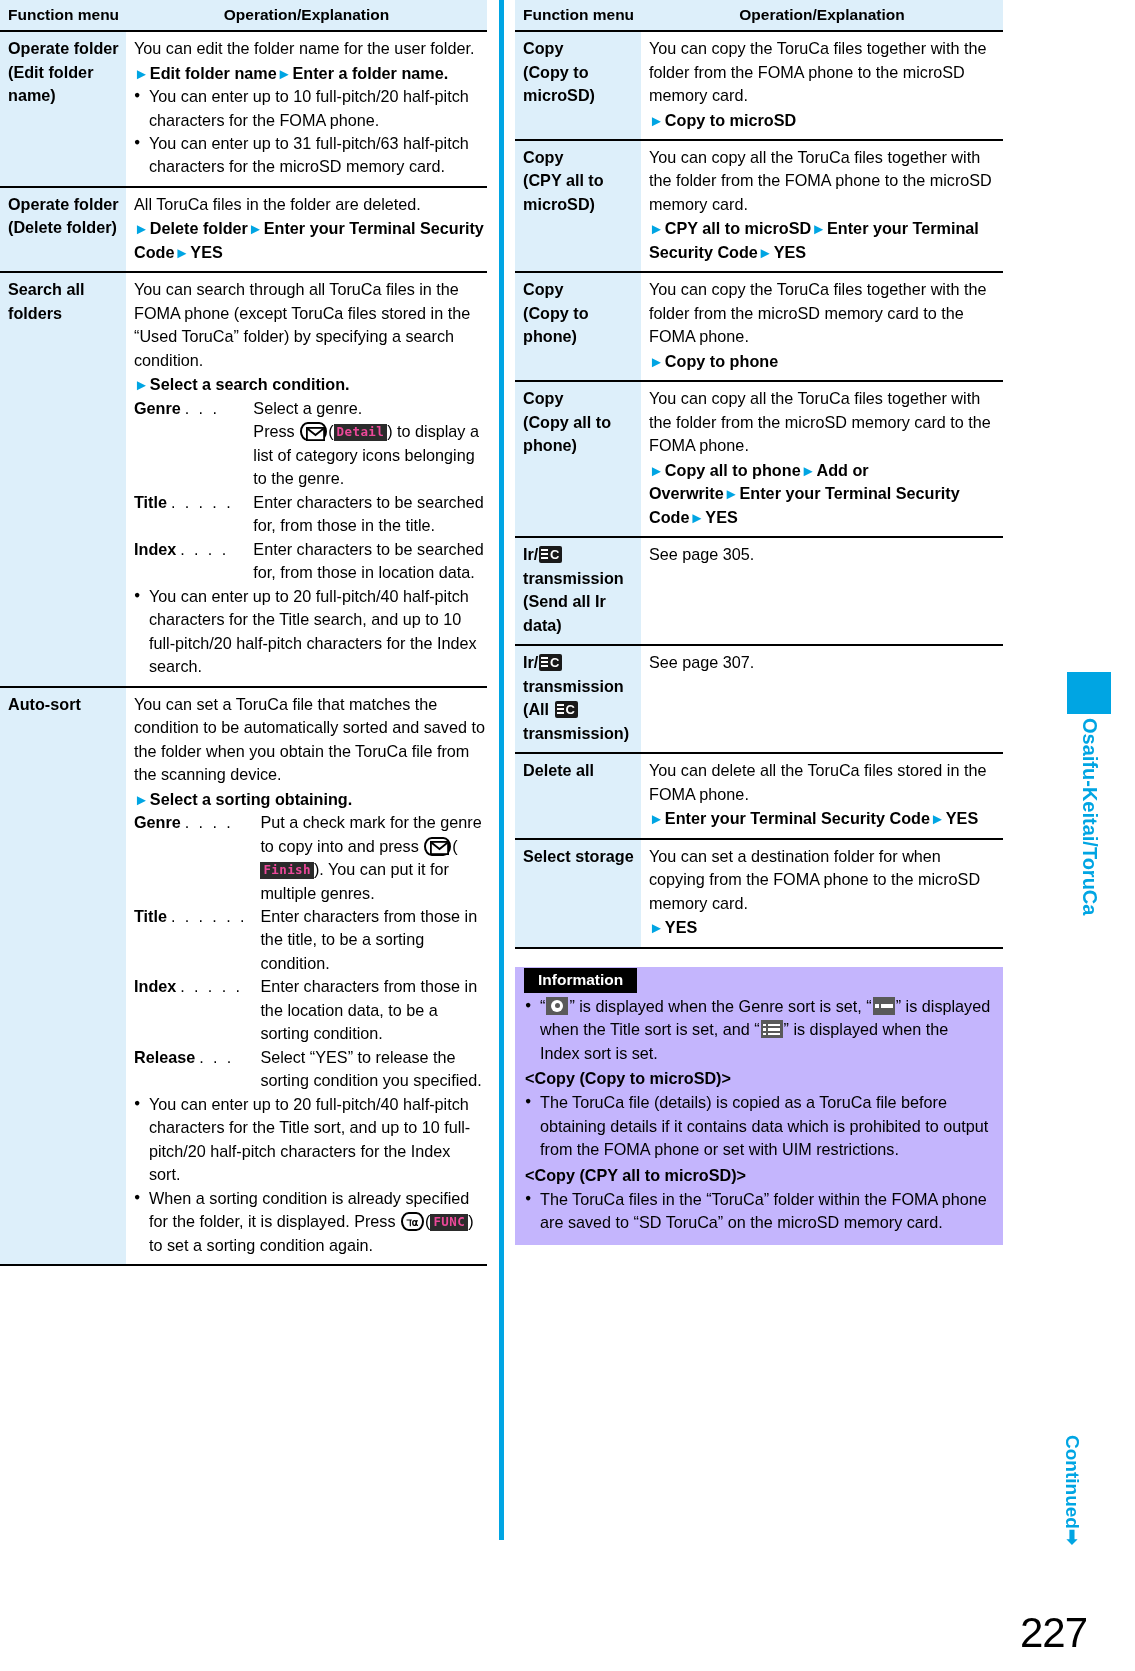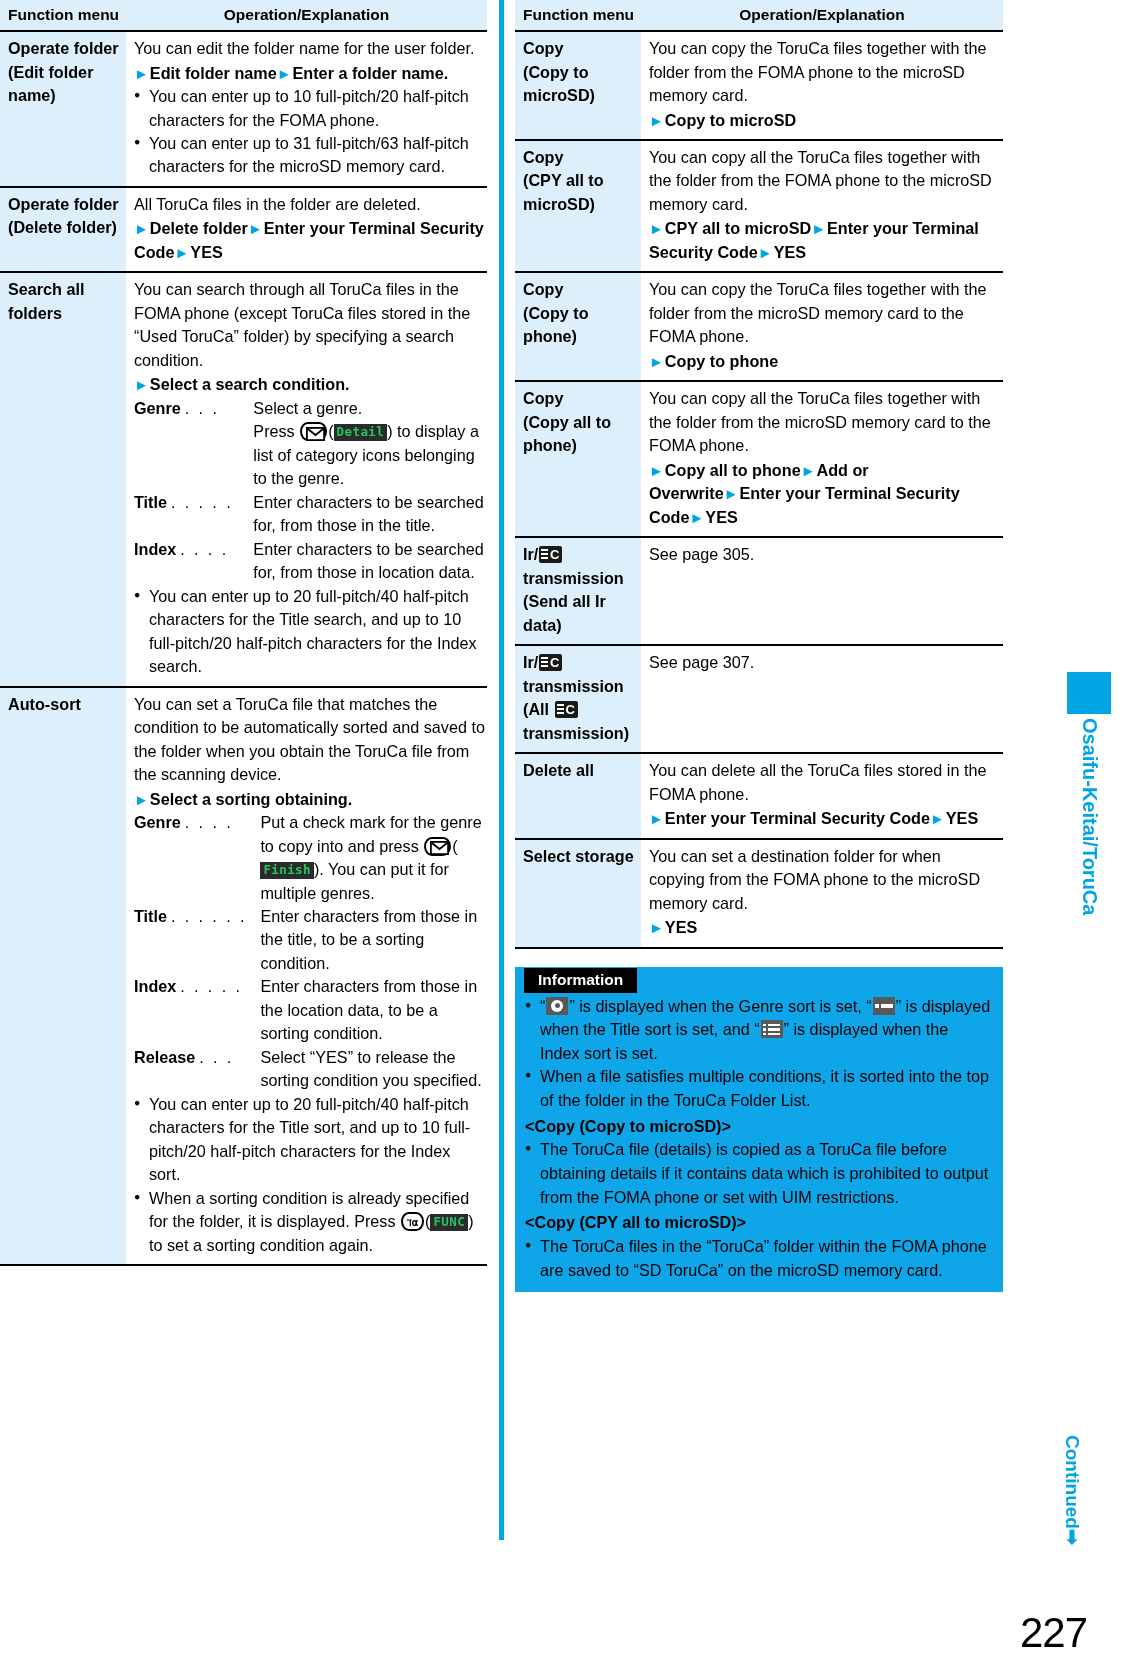--- a/index.html
+++ b/index.html
@@ -127,21 +127,21 @@
     text-align: center;
     font-size: 11px; font-weight: bold;
     line-height: 17px;
     font-family: "DejaVu Sans Mono", monospace;
   }
 
   
   .softkey {
     display: inline-block;
     background: #2b2b2b;
-    color: #22c55e;
+    color: #ec4899;
     font-family: "DejaVu Sans Mono", monospace;
     font-size: 12.5px;
     font-weight: bold;
     letter-spacing: 0.4px;
     padding: 1px 3px 2px 3px;
     line-height: 1.15;
     vertical-align: 1.5px;
   }
 
   
@@ -201,21 +201,21 @@
   .sicon.index .ln {
     position: absolute; background: #fff; height: 2.6px; left: 7px; width: 12px;
   }
   .sicon.index .dt {
     position: absolute; background: #fff; height: 2.6px; left: 2.5px; width: 2.6px;
   }
 
   
   .infobox {
     margin-top: 18px;
-    background: #0ea5e9;
+    background: #c4b5fd;
     padding: 0 0 10px 0;
   }
   .info-tab {
     display: inline-block;
     background: #000;
     color: #fff;
     font-weight: bold;
     font-size: 15.5px;
     padding: 3px 14px 4px 14px;
     margin-left: 9px;
@@ -533,21 +533,20 @@
           </td>
         </tr>
       </tbody>
     </table>
 
     <div class="infobox">
       <div class="info-tab">Information</div>
       <div class="body">
         <ul class="bul">
           <li><span>“</span><span class="sicon genre"></span><span>” is displayed when the Genre sort is set, “</span><span class="sicon title"><span class="t1"></span><span class="t2"></span></span><span>” is displayed when the Title sort is set, and “</span><span class="sicon index"><span class="dt" style="top:3.5px"></span><span class="ln" style="top:3.5px"></span><span class="dt" style="top:8px"></span><span class="ln" style="top:8px"></span><span class="dt" style="top:12.5px"></span><span class="ln" style="top:12.5px"></span></span><span>” is displayed when the Index sort is set.</span></li>
-          <li>When a file satisfies multiple conditions, it is sorted into the top of the folder in the ToruCa Folder List.</li>
         </ul>
         <h4>&lt;Copy (Copy to microSD)&gt;</h4>
         <ul class="bul">
           <li>The ToruCa file (details) is copied as a ToruCa file before obtaining details if it contains data which is prohibited to output from the FOMA phone or set with UIM restrictions.</li>
         </ul>
         <h4>&lt;Copy (CPY all to microSD)&gt;</h4>
         <ul class="bul">
           <li>The ToruCa files in the “ToruCa” folder within the FOMA phone are saved to “SD ToruCa” on the microSD memory card.</li>
         </ul>
       </div>

